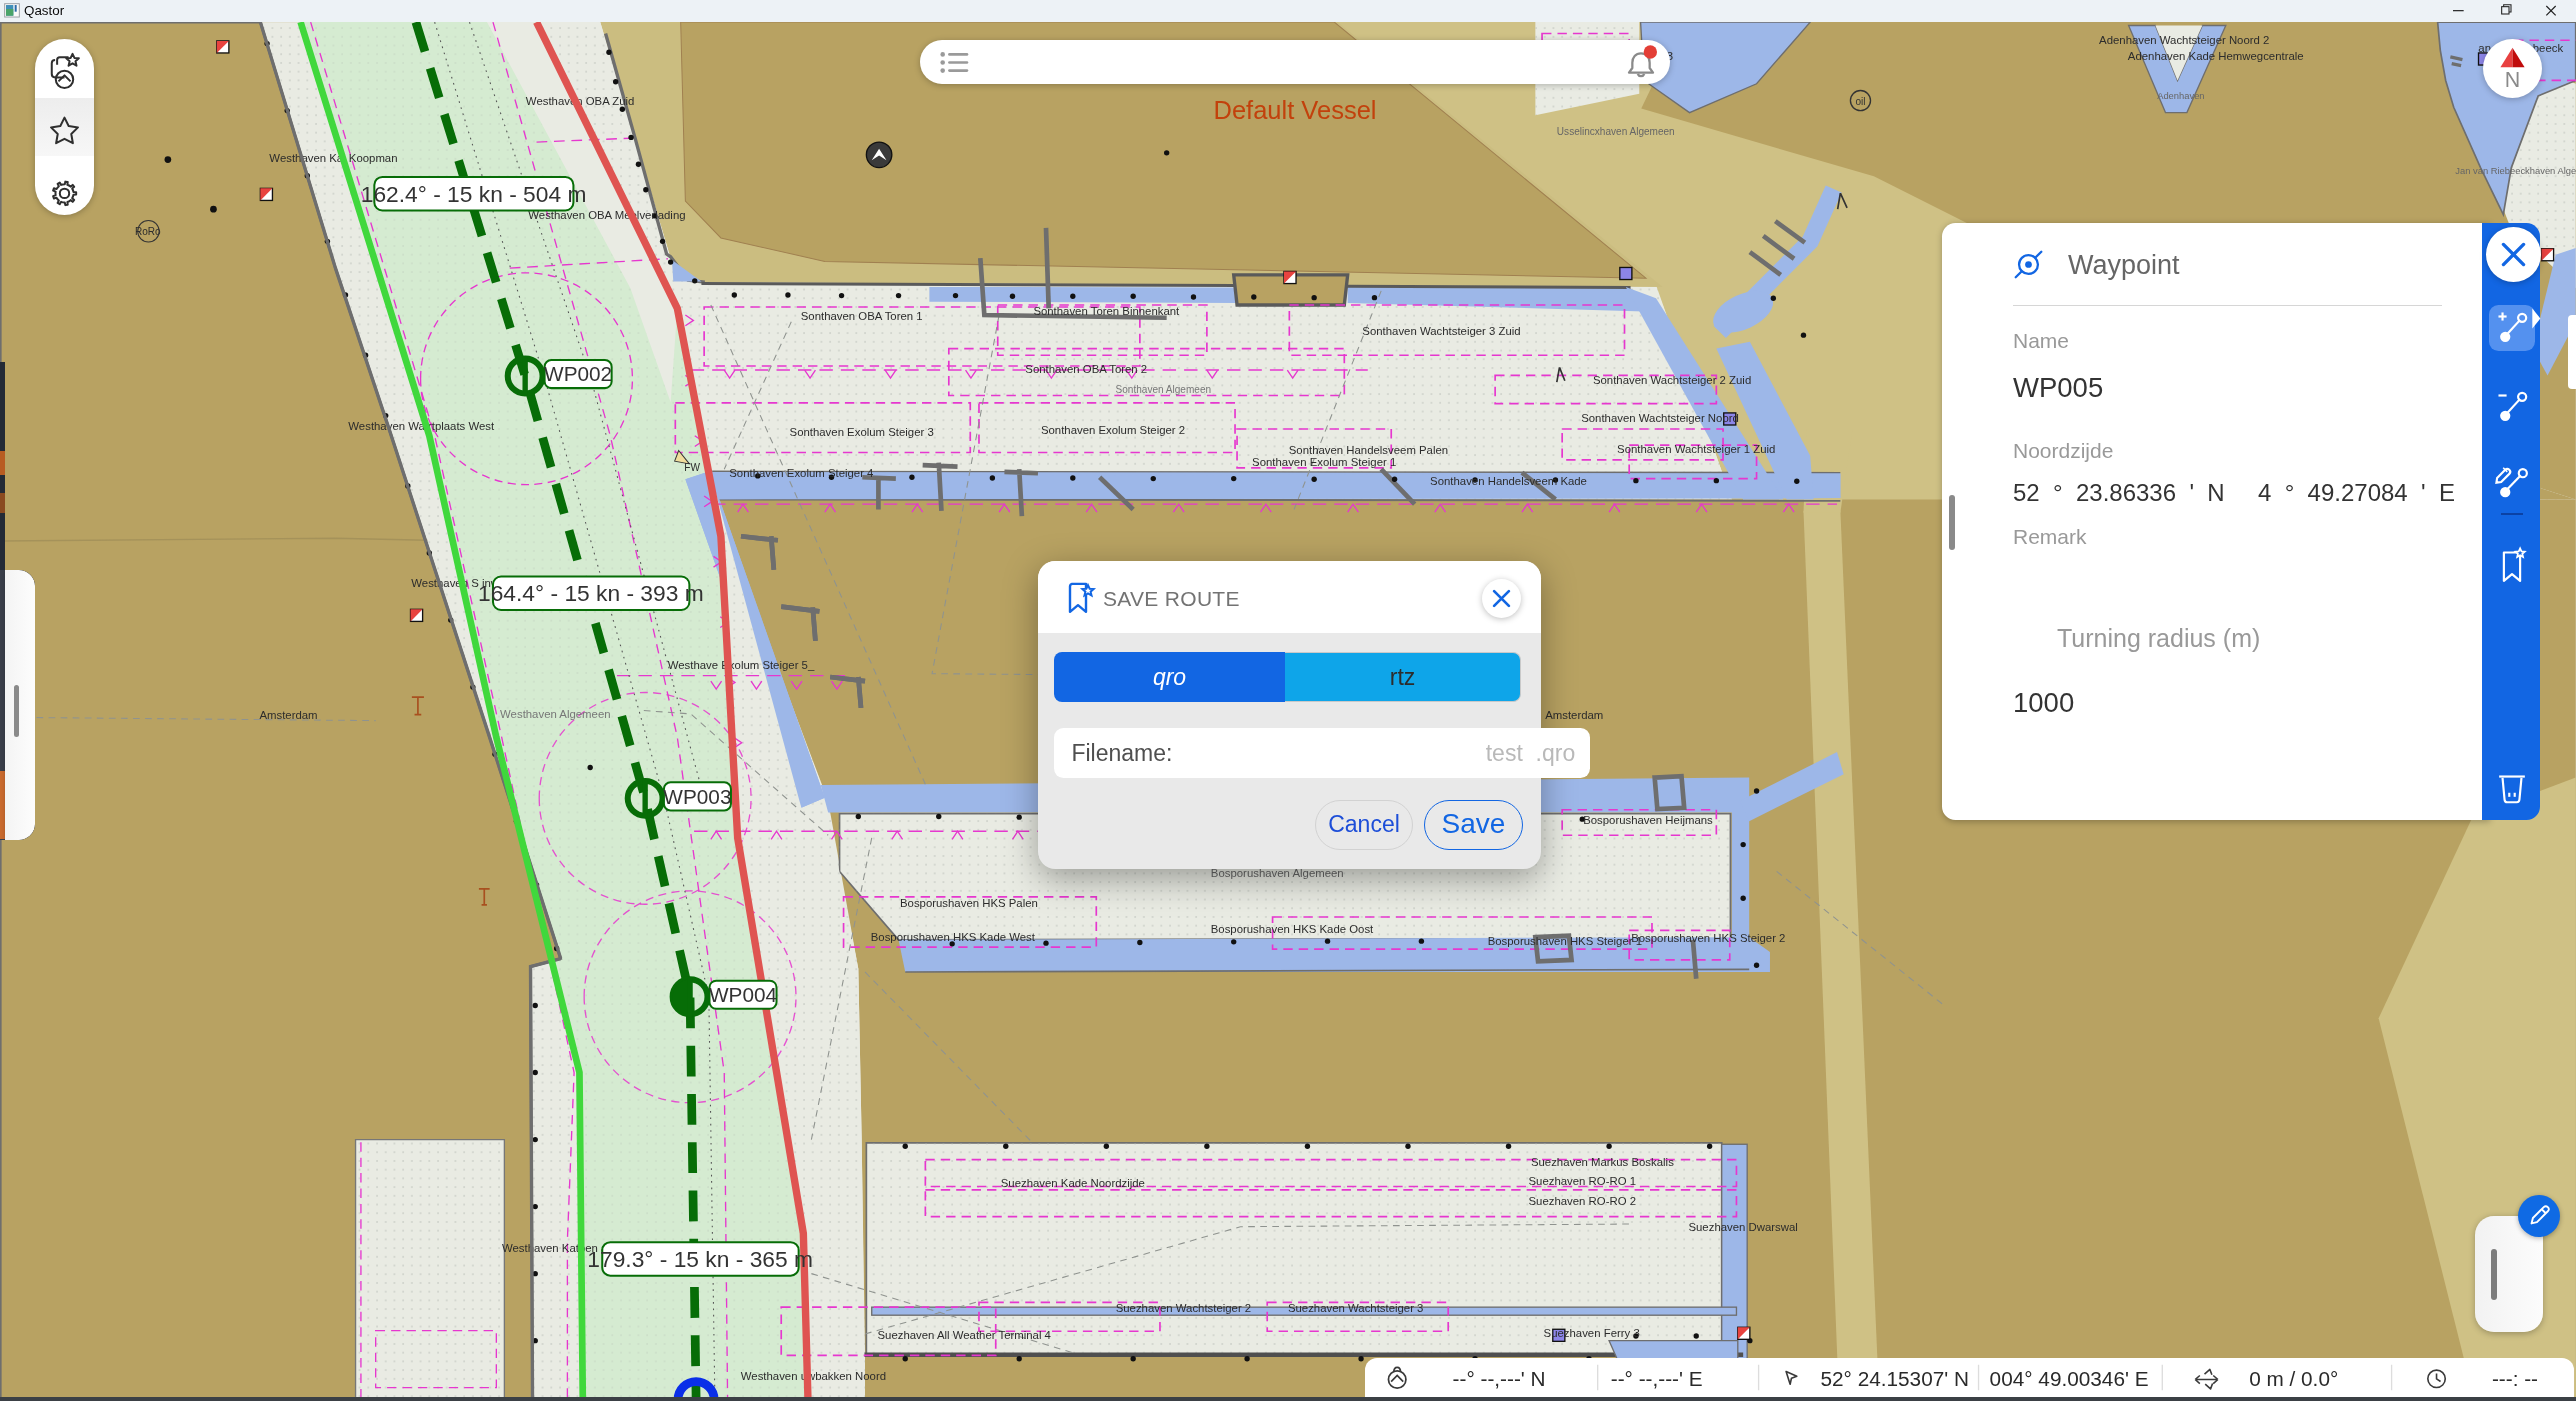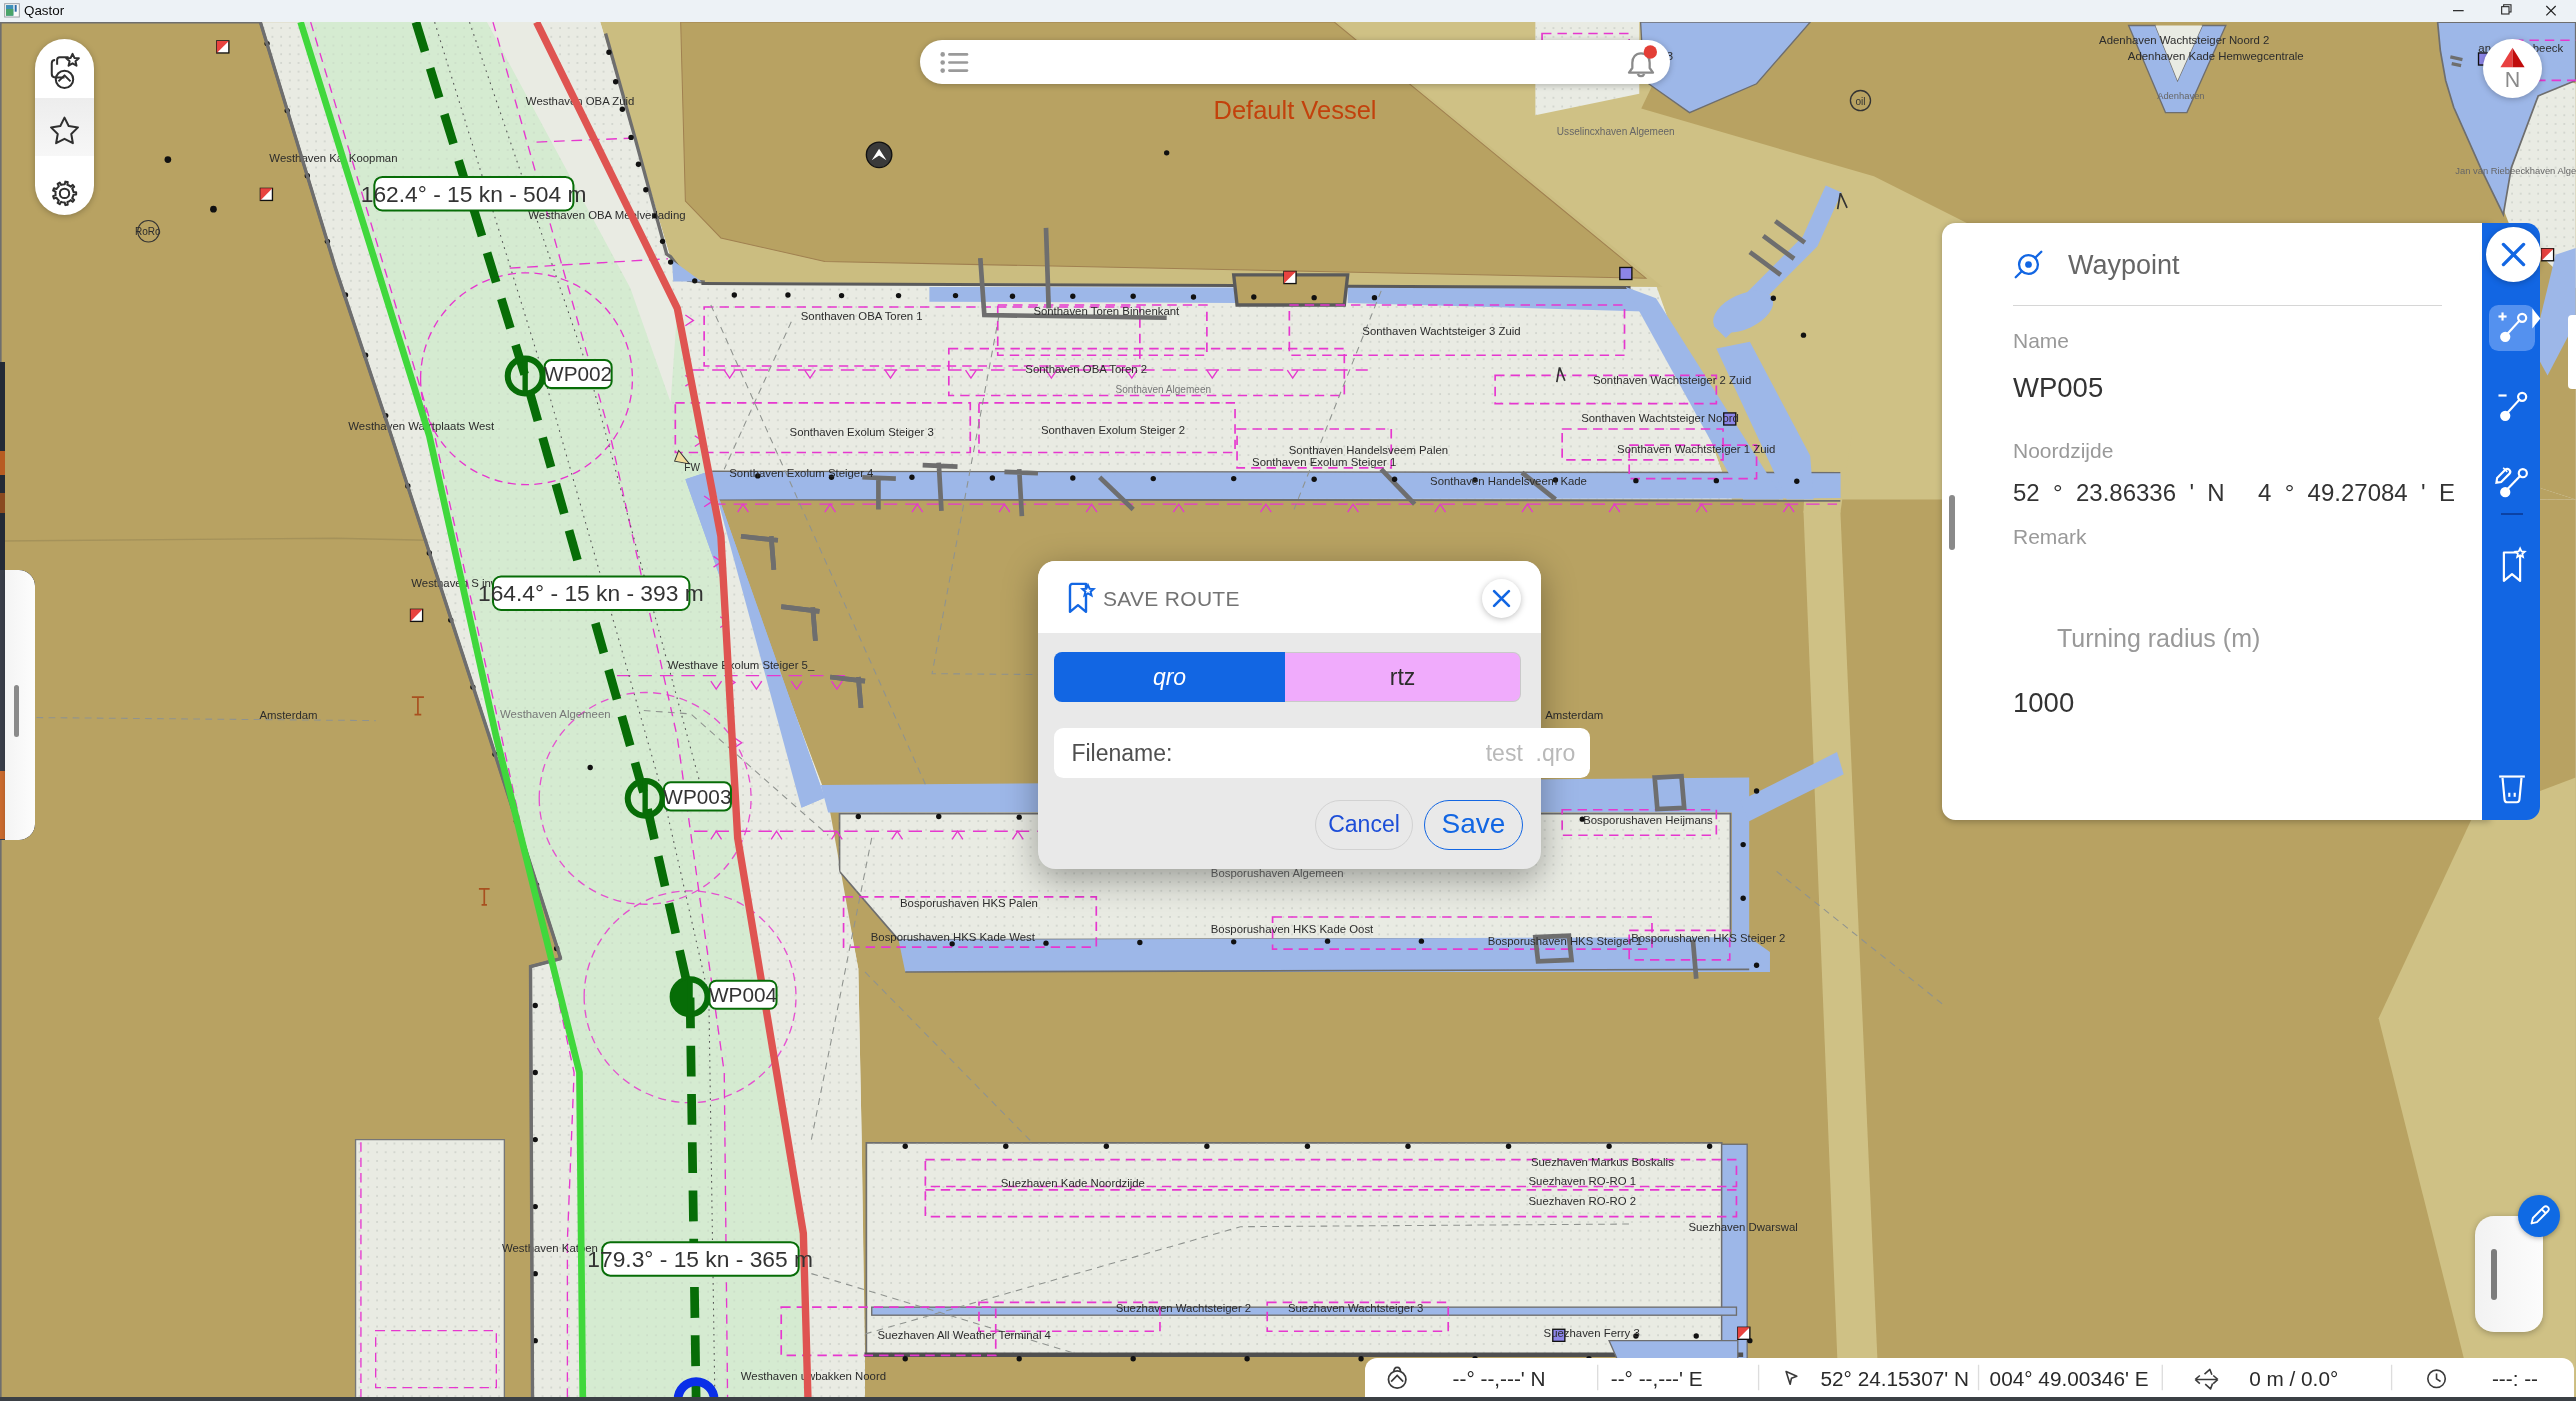--- a/index.html
+++ b/index.html
@@ -533,21 +533,21 @@
       <path d="M 8 4 h 22 v 42 l -12 -10 l -12 10 v -38 q 0 -4 4 -4" fill="none" stroke="#1266e3" stroke-width="3.6" stroke-linejoin="round"></path>
       <path d="M 33 6 l 2.5 5.4 l 5.9 0.5 l -4.5 3.9 l 1.4 5.8 l -5.3 -3.1 l -5.3 3.1 l 1.4 -5.8 l -4.5 -3.9 l 5.9 -0.5 z" fill="#fff" stroke="#1266e3" stroke-width="3"></path>
     </svg>
     <div style="position:absolute;left:65px;top:25.5px;font-size:21px;color:#737373;letter-spacing:0.3px;">SAVE ROUTE</div>
     <div class="shadow" style="position:absolute;left:444px;top:18px;width:39px;height:39px;border-radius:50%;background:#fff;">
       <svg width="39" height="39" viewBox="0 0 58 58">
           <path d="M 18 18 L 40 40 M 40 18 L 18 40" stroke="#1266e3" stroke-width="4" stroke-linecap="round"></path>
         </svg>
     </div>
     <div style="position:absolute;left:16px;top:91px;width:231px;height:50px;background:#1266e3;border-radius:8px 0 0 8px;color:#fff;font-size:23px;text-align:center;line-height:50px;font-style:italic;">qro</div>
-    <div style="position:absolute;left:247px;top:91px;width:236px;height:50px;background:#f0abfc;border:1px solid #c9c9c9;border-left:none;box-sizing:border-box;border-radius:0 8px 8px 0;color:#2c2c2c;font-size:23px;text-align:center;line-height:48px;">rtz</div>
+    <div style="position:absolute;left:247px;top:91px;width:236px;height:50px;background:#0ea5e9;border:1px solid #c9c9c9;border-left:none;box-sizing:border-box;border-radius:0 8px 8px 0;color:#2c2c2c;font-size:23px;text-align:center;line-height:48px;">rtz</div>
     <div style="position:absolute;left:16px;top:167px;width:536px;height:50px;background:#fff;border-radius:9.4px;">
       <div style="position:absolute;left:17.4px;top:0;height:50px;line-height:50px;font-size:23px;color:#4f4f4f;">Filename:</div>
       <div style="position:absolute;right:14.8px;top:0;height:50px;line-height:50px;font-size:23px;color:#b9b9b9;">test&nbsp;&nbsp;.qro</div>
     </div>
     <div style="position:absolute;left:277px;top:239px;width:98px;height:50px;border:1px solid #d2d2d2;box-sizing:border-box;border-radius:25px;color:#1d4ed8;font-size:23px;text-align:center;line-height:47px;">Cancel</div>
     <div style="position:absolute;left:386px;top:239px;width:99px;height:50px;border:1.7px solid #1266e3;box-sizing:border-box;border-radius:25px;color:#1266e3;font-size:28px;text-align:center;line-height:46px;">Save</div>
   </div>
 
   <div class="uic" style="left:1942px;top:223px;width:599px;height:597px;">
     <div class="shadow" style="position:absolute;left:0;top:0;width:548px;height:597px;background:#fff;border-radius:13.4px 0 0 13.4px;"></div>

